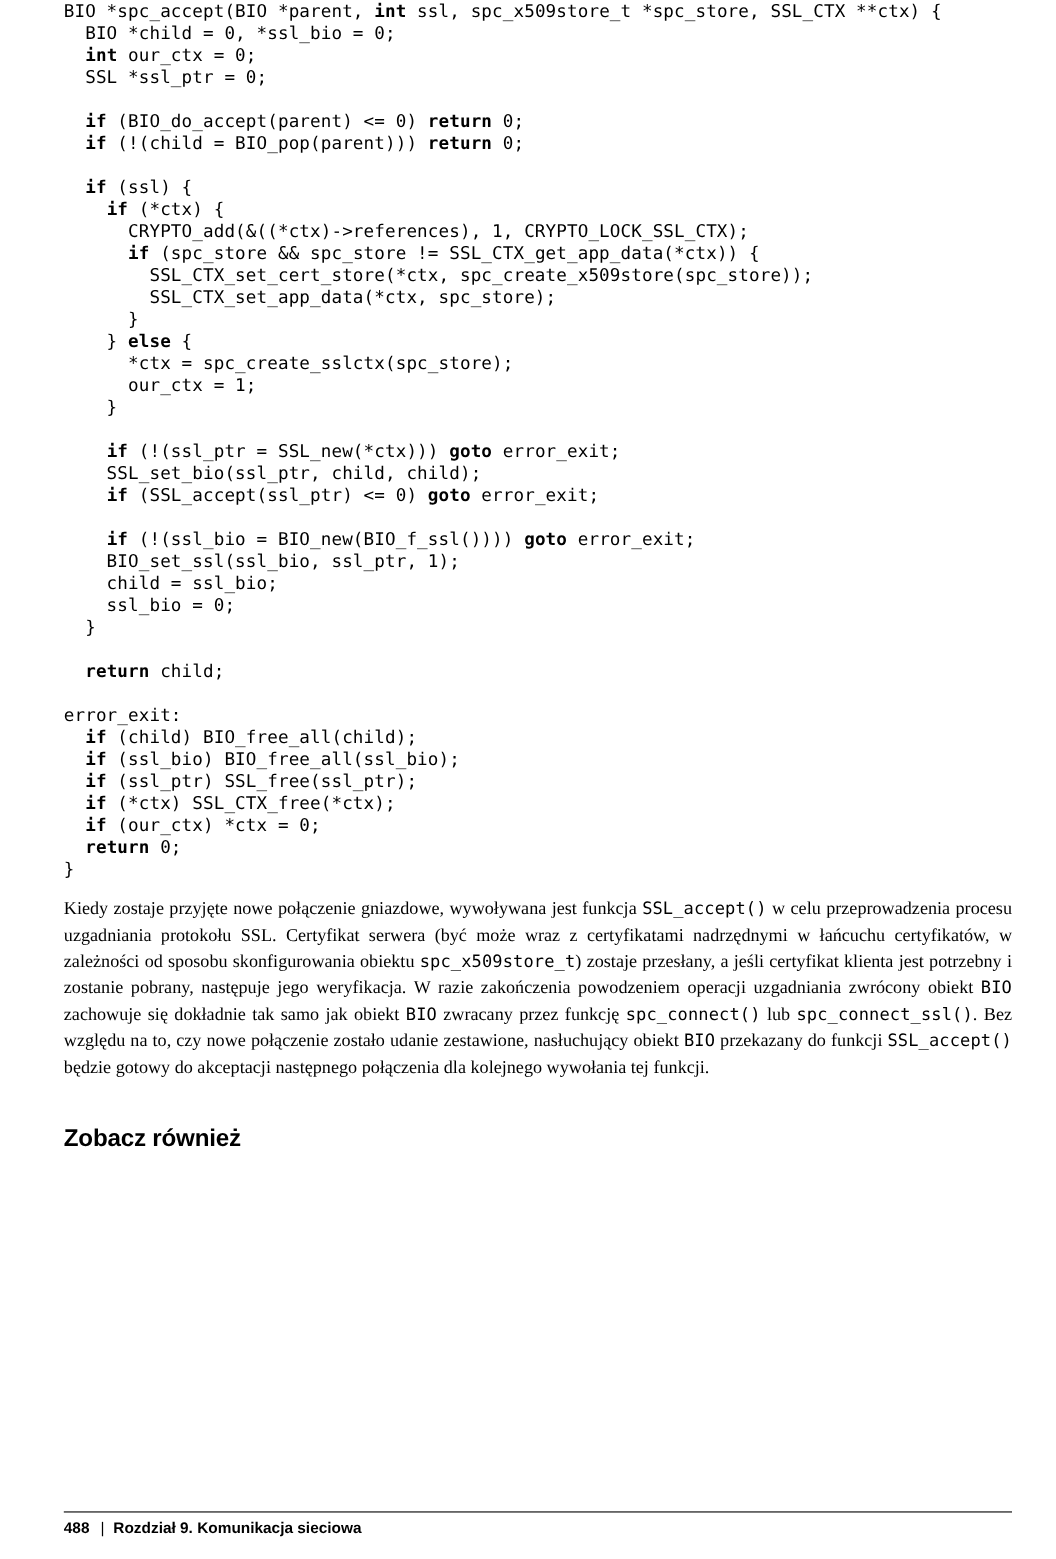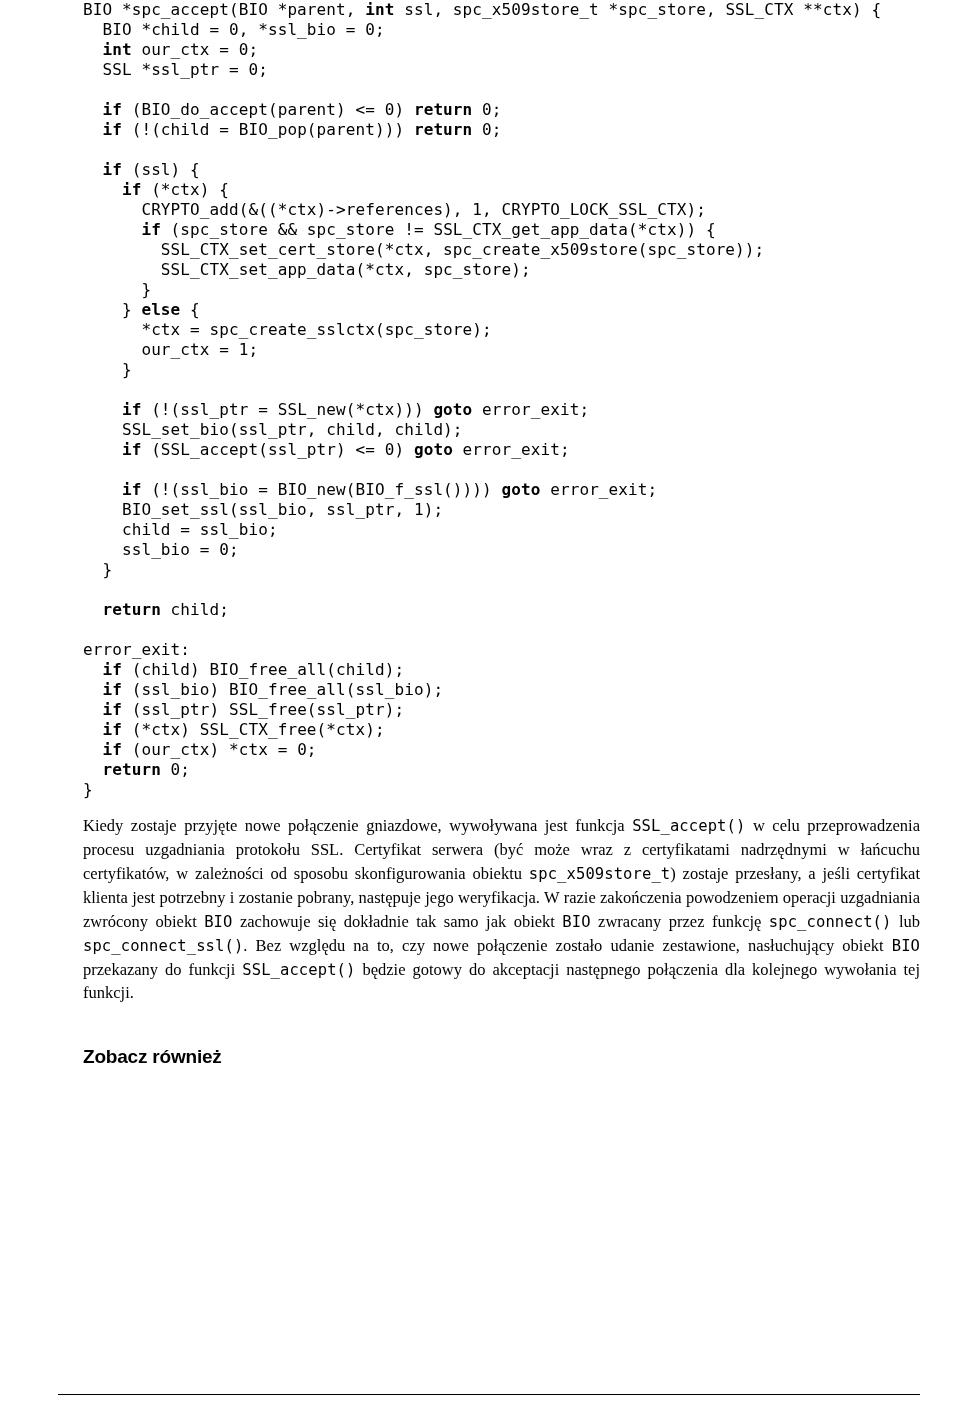--- a/index.html
+++ b/index.html
@@ -10,21 +10,21 @@
     color: #000;
     background: #fff;
     margin: 0;
     padding: 0;
     width: 960px;
   }
   .page {
     box-sizing: border-box;
     width: 960px;
     min-height: 1417px;
-    padding: 0 40px 28px 83px;
+    padding: 0 40px 28px 58px;
     position: relative;
   }
   pre.code {
     font-family: Consolas, "DejaVu Sans Mono", Menlo, monospace;
     font-size: 16px;
     line-height: 1.25;
     white-space: pre;
     margin: 0 0 14px 0;
     letter-spacing: 0.1px;
   }
@@ -34,21 +34,21 @@
     text-align: justify;
   }
   .inline-code {
     font-family: Consolas, "DejaVu Sans Mono", Menlo, monospace;
     font-size: 15.5px;
     letter-spacing: 0.1px;
   }
   h2.see-also {
     font-family: "Arial Black","Arial Bold","Helvetica Neue",Arial,sans-serif;
     font-weight: 900;
-    font-size: 19px;
+    font-size: 22px;
     margin: 38px 0 14px 0;
     letter-spacing: -0.2px;
   }
   .recipes {
     margin: 0;
     padding: 0;
   }
   .footer {
     position: absolute;
     left: 0;
@@ -124,15 +124,18 @@
 <span>  </span><b>return</b><span> 0;</span>
 <span>}</span></pre>
 
 <p class="body"><span>Kiedy zostaje przyjęte nowe połączenie gniazdowe, wywoływana jest funkcja </span><span class="inline-code">SSL_accept()</span><span> w celu przeprowadzenia procesu uzgadniania protokołu SSL. Certyfikat serwera (być może wraz z certyfikatami nadrzędnymi w łańcuchu certyfikatów, w zależności od sposobu skonfigurowania obiektu </span><span class="inline-code">spc_x509store_t</span><span>) zostaje przesłany, a jeśli certyfikat klienta jest potrzebny i zostanie pobrany, następuje jego weryfikacja. W razie zakończenia powodzeniem operacji uzgadniania zwrócony obiekt </span><span class="inline-code">BIO</span><span> zachowuje się dokładnie tak samo jak obiekt </span><span class="inline-code">BIO</span><span> zwracany przez funkcję </span><span class="inline-code">spc_connect()</span><span> lub </span><span class="inline-code">spc_connect_ssl()</span><span>. Bez względu na to, czy nowe połączenie zostało udanie zestawione, nasłuchujący obiekt </span><span class="inline-code">BIO</span><span> przekazany do funkcji </span><span class="inline-code">SSL_accept()</span><span> będzie gotowy do akceptacji następnego połączenia dla kolejnego wywołania tej funkcji.</span></p>
 
 <h2 class="see-also">Zobacz również</h2>
 
 
 <div class="footer">
   <hr class="footer-rule">
+  <div class="footer-line">
+    <span class="pg">488</span><span class="sep">|</span><span class="chap">Rozdział 9. Komunikacja sieciowa</span>
+  </div>
 </div>
 
 </div>
 
 </body></html>

